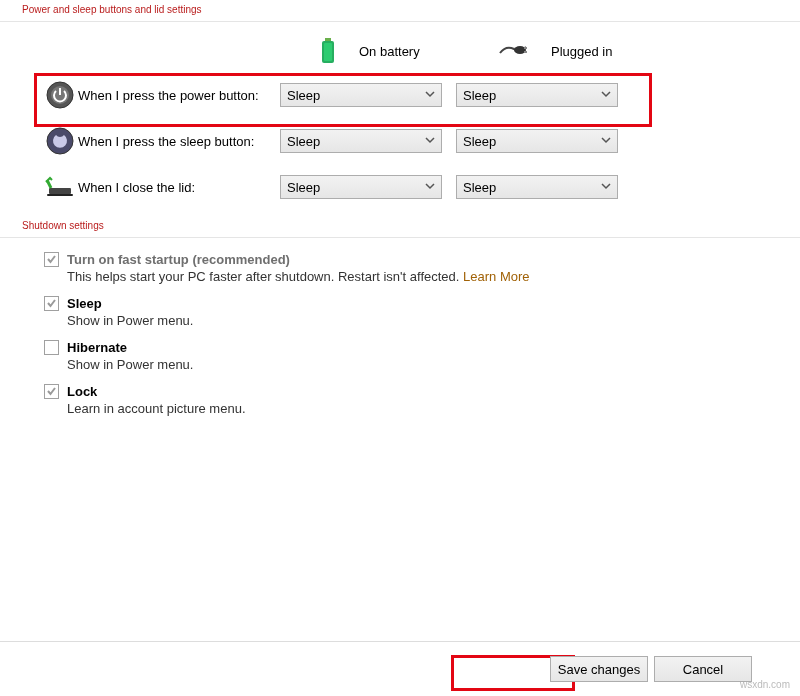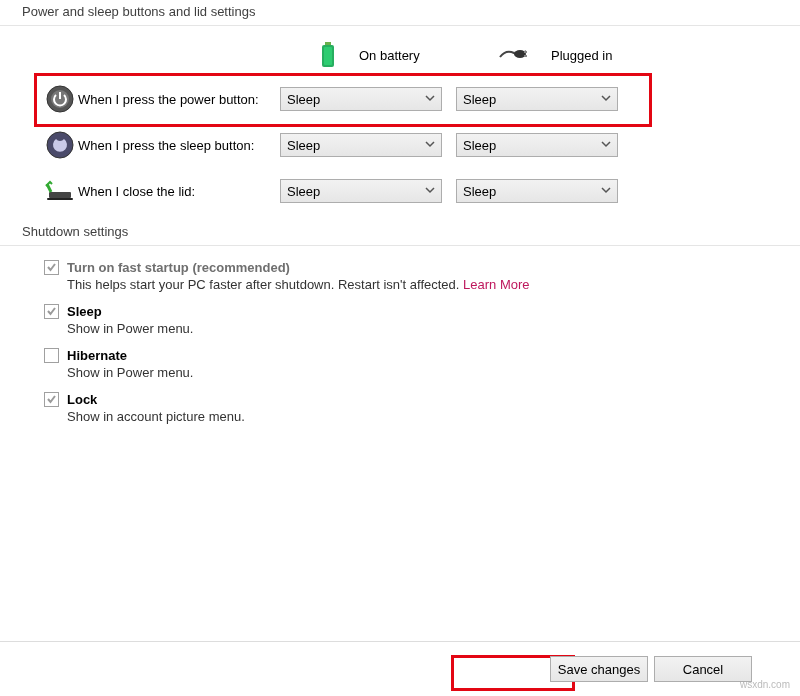--- a/index.html
+++ b/index.html
@@ -1,17 +1,17 @@
 <!DOCTYPE html>
 <html><head>
 <meta charset="utf-8">
 <style>
 html,body{margin:0;padding:0;font-family:"Segoe UI",Arial,sans-serif;font-size:13px;color:#000;background:#fff}
 .page{width:800px;height:696px;position:relative;box-sizing:border-box}
-.sec-title{color:#404040;padding:4px 0 4px 22px;font-size:13px}
+.sec-title{color:#b91c1c;padding:4px 0 4px 22px;font-size:10px}
 .hr{height:1px;background:#e5e5e5;margin:2px 0 8px 0}
 .col-header{display:flex;align-items:center;height:42px}
 .col-header .spacer1{width:278px}
 .col-header .col{width:178px;display:flex;align-items:center;gap:23px}
 .col-label{font-size:13px}
 .row{display:flex;align-items:center;height:46px}
 .row-icon{width:36px;display:flex;justify-content:center}
 .row-label{width:202px;font-size:13px}
 .select{width:162px;height:24px;border:1px solid #adadad;background:linear-gradient(#f2f2f2,#e6e6e6);font-size:13px;padding:0 6px;box-sizing:border-box;position:relative;display:flex;align-items:center;cursor:default;margin-right:14px}
 .select .chev{position:absolute;right:6px;top:5px}
@@ -19,21 +19,21 @@
 .box-power{left:34px;top:73px;width:612px;height:48px}
 .box-save{left:451px;top:655px;width:118px;height:30px}
 .shutdown{margin-top:14px;padding-left:44px}
 .opt{margin-bottom:12px}
 .opt-head{display:flex;align-items:flex-start;gap:8px}
 .chk{width:13px;height:13px;border:1px solid #a0a0a0;display:inline-flex;align-items:center;justify-content:center;background:#fff}
 .chk.on svg{display:block}
 .opt-title{font-weight:600;color:#6f6f6f;font-size:13px}
 .opt-title.dark{color:#000}
 .opt-desc{margin-left:23px;color:#333;font-size:13px;margin-top:2px}
-a.link{color:#be185d;text-decoration:none}
+a.link{color:#a16207;text-decoration:none}
 .footer{position:absolute;left:0;right:0;bottom:0;height:55px;border-top:1px solid #ddd;display:flex;justify-content:flex-end;align-items:center;padding-right:48px;gap:6px;box-sizing:border-box}
 .btn{min-width:96px;height:24px;border:1px solid #adadad;background:linear-gradient(#f2f2f2,#e6e6e6);font-size:13px;display:flex;align-items:center;justify-content:center;cursor:default}
 .watermark{position:absolute;right:10px;bottom:6px;font-size:10px;color:#bbb}
 svg{display:block}
 .indent{padding-left:42px}
 </style>
 </head>
 <body>
 <div class="page">
 
@@ -189,21 +189,21 @@
  </div>
  <div class="opt">
    <div class="opt-head">
      <span class="chk on">
             <svg width="11" height="11">
               <path d="M2 5l2.5 3L9 2" fill="none" stroke="#9a9a9a" stroke-width="2"></path>
             </svg>
           </span>
      <span class="opt-title dark">Lock</span>
    </div>
-   <div class="opt-desc">Show in account picture menu.</div>
+   <div class="opt-desc">Learn in account picture menu.</div>
  </div>
 </div>
 
 <div class="red-box box-power"></div>
 <div class="red-box box-save"></div>
 
 <div class="footer">
  <div class="btn">Save changes</div>
  <div class="btn">Cancel</div>
 </div>

